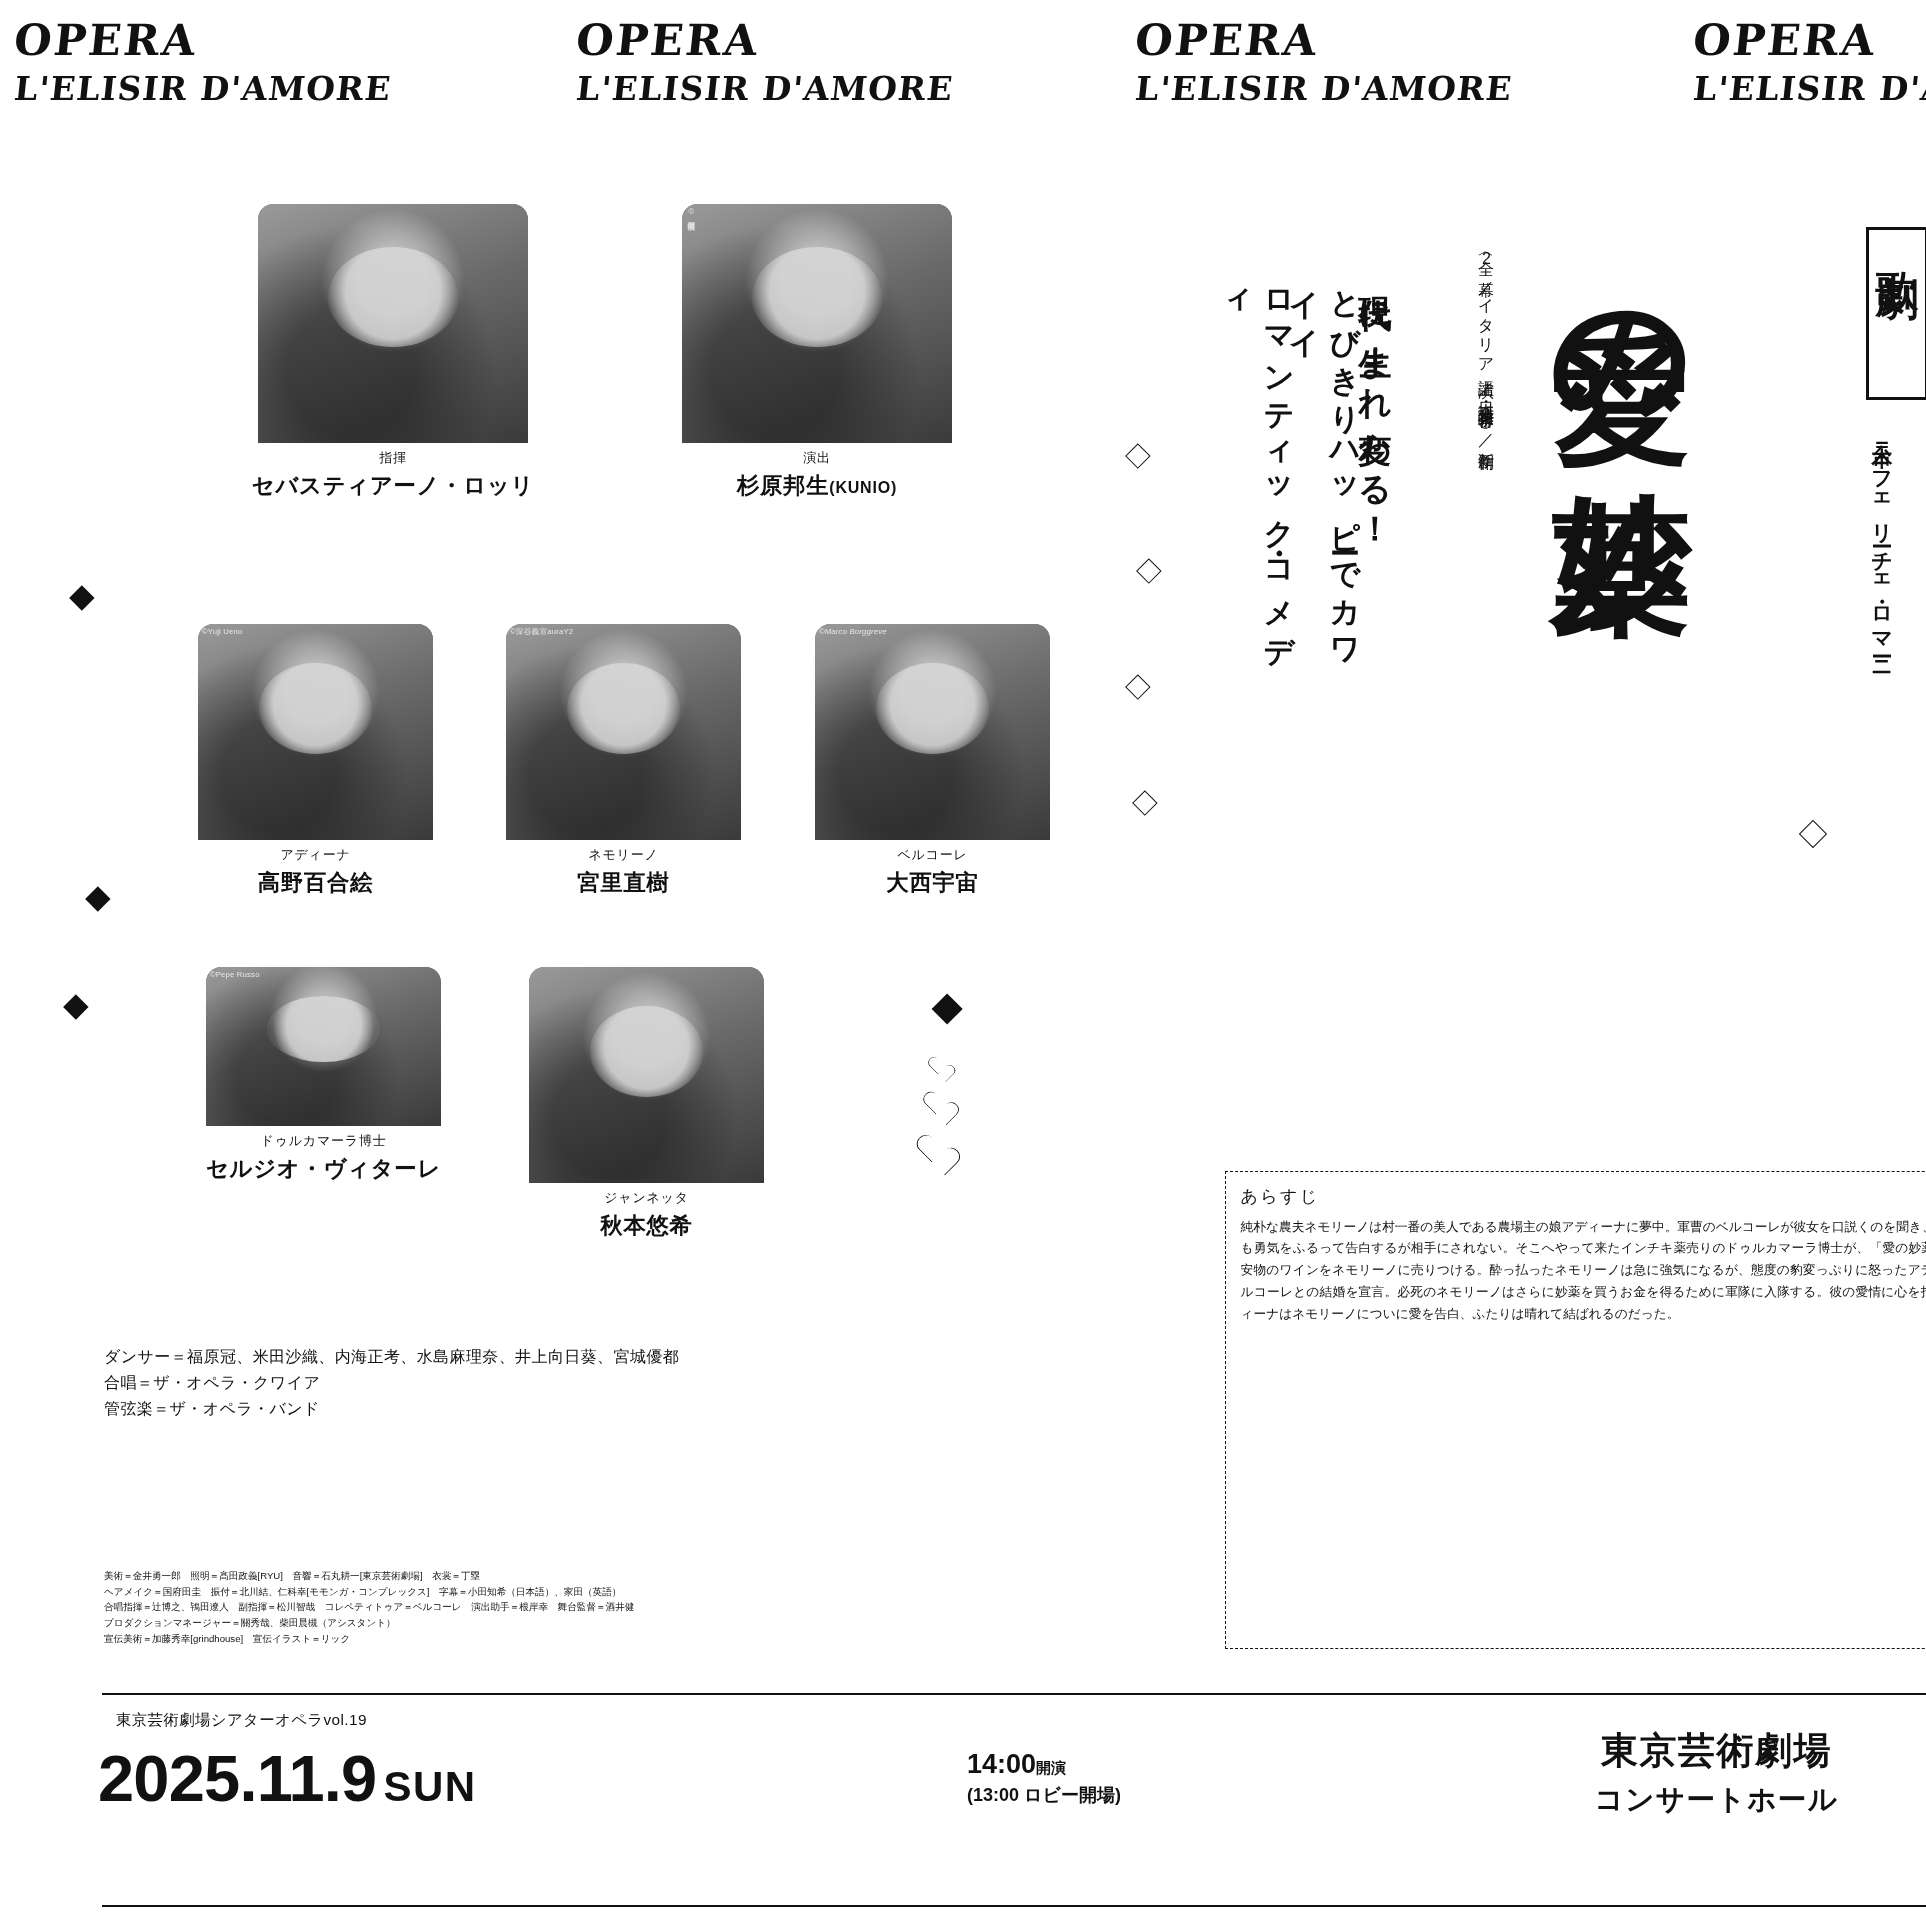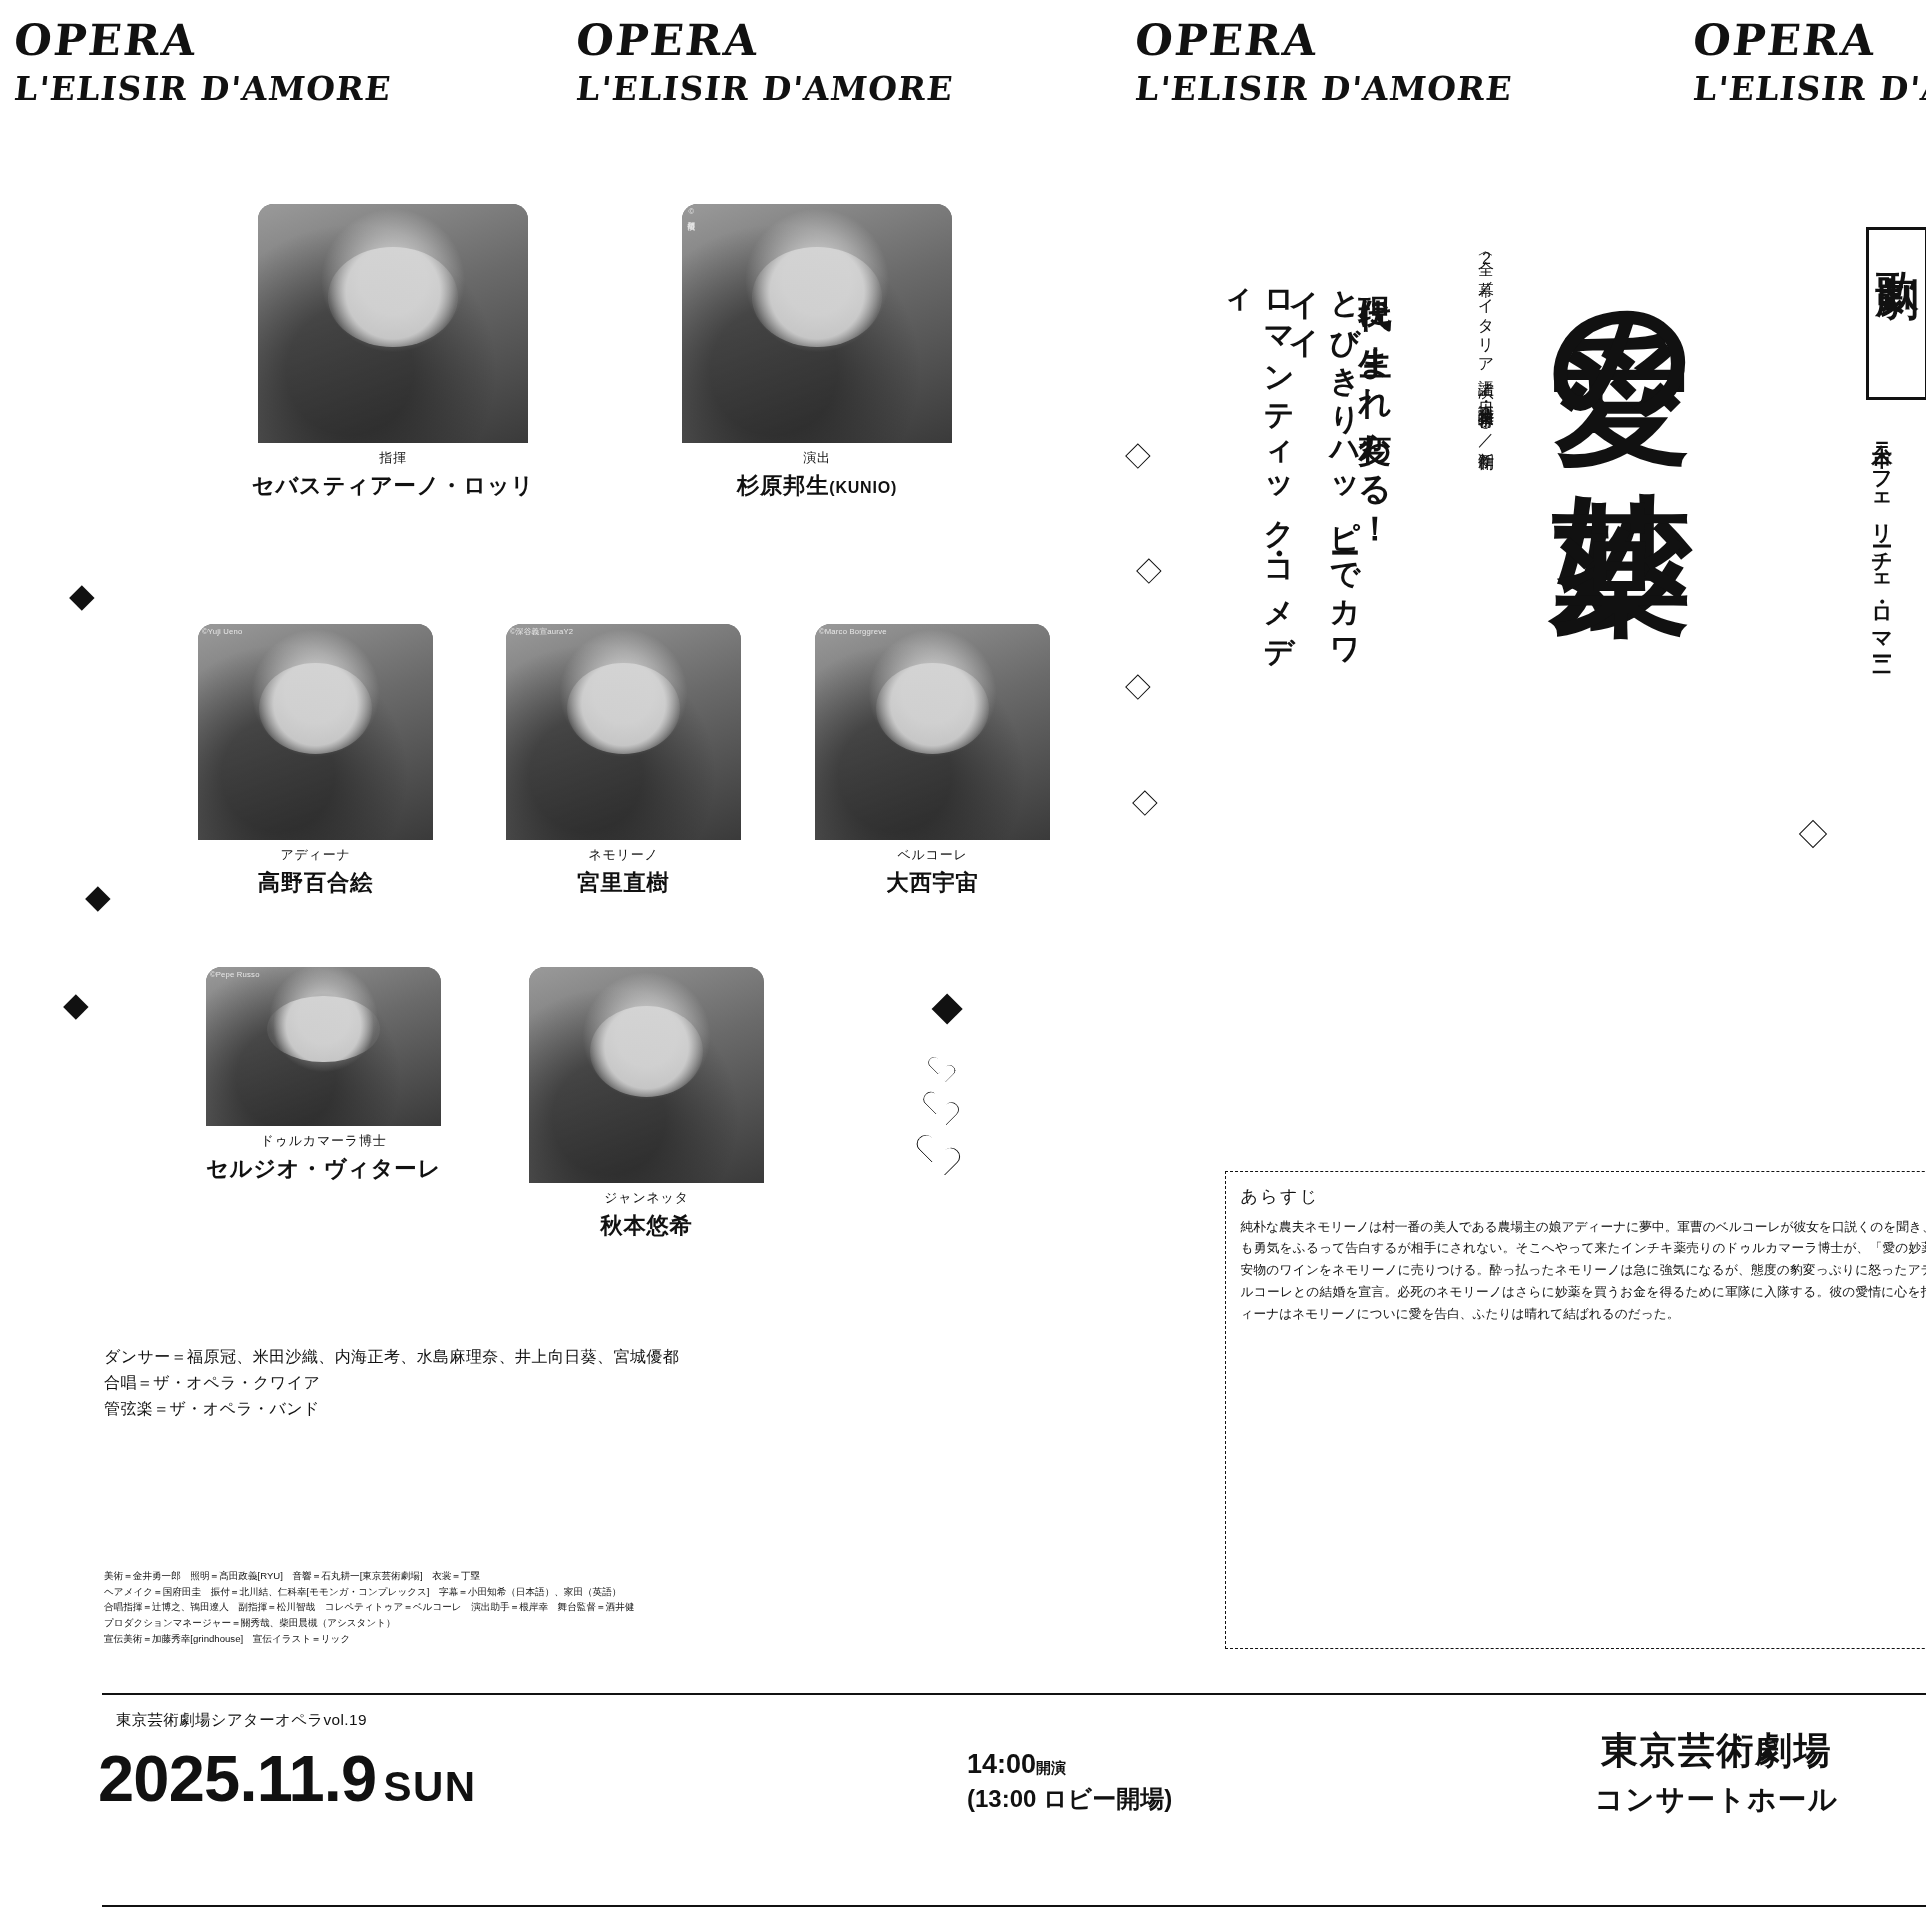--- a/index.html
+++ b/index.html
@@ -101,21 +101,21 @@
   
   .staff-big { font-size:16px; line-height:1.62; letter-spacing:0.4px; }
   .staff-small { font-size:9.6px; line-height:1.64; letter-spacing:0px; }
 
   
   .vol { font-size:15.4px; letter-spacing:0.4px; }
   .bigdate { font-family:"Liberation Sans", sans-serif; font-weight:bold; font-size:65px; letter-spacing:-0.8px; }
   .bigdate .sun { font-size:42px; margin-left:7px; letter-spacing:1.5px; }
   .timebig { font-size:27px; font-weight:bold; }
   .timebig .s { font-size:15px; font-weight:bold; }
-  .timesub { font-size:24px; font-weight:bold; }
+  .timesub { font-size:18px; font-weight:bold; }
   .venue1 { font-size:37px; font-weight:bold; letter-spacing:1.5px; }
   .venue2 { font-size:28.5px; font-weight:bold; letter-spacing:1.5px; }
 
   .rule { position:absolute; background:#111; }
 
   
   .heart {
     position:absolute; width:33px; height:30px;
   }
   .heart::before, .heart::after {
@@ -196,21 +196,21 @@
 
   <div style="position:absolute; left:485px; top:624px; width:277px;">
     <div class="ph" style="width:235px; height:216px; margin:0 auto;">
       <span class="credit horiz">©深谷義宣auraY2</span>
     </div>
     <div class="role">ネモリーノ</div>
     <div class="pname">宮里直樹</div>
   </div>
 
   <div style="position:absolute; left:794px; top:624px; width:277px;">
-    <div class="ph" style="width:235px; height:216px; margin:0 auto;">
+    <div class="ph" style="width:235px; height:216px; margin:0 auto;font-style:italic;">
       <span class="credit horiz">©Marco Borggreve</span>
     </div>
     <div class="role">ベルコーレ</div>
     <div class="pname">大西宇宙</div>
   </div>
 
   <div style="position:absolute; left:177px; top:967px; width:293px;">
     <div class="ph" style="width:235px; height:159px; margin:0 auto;">
       <span class="credit horiz">©Pepe Russo</span>
     </div>

